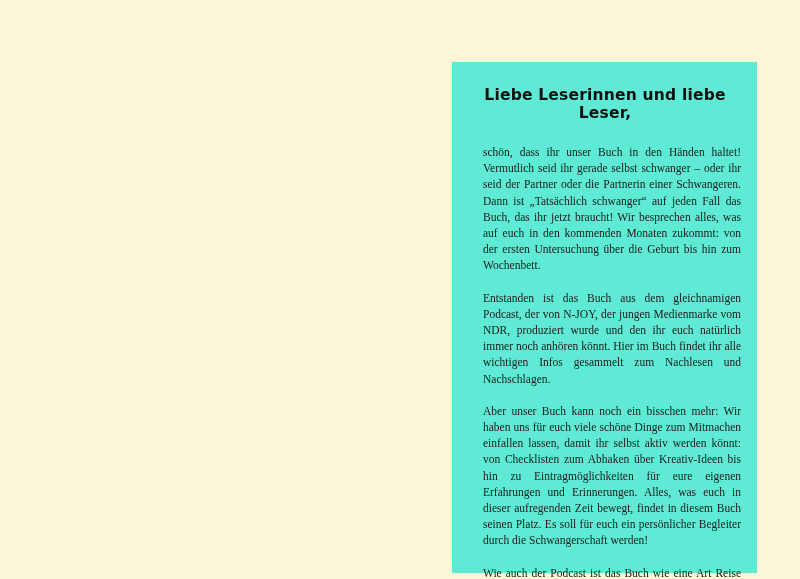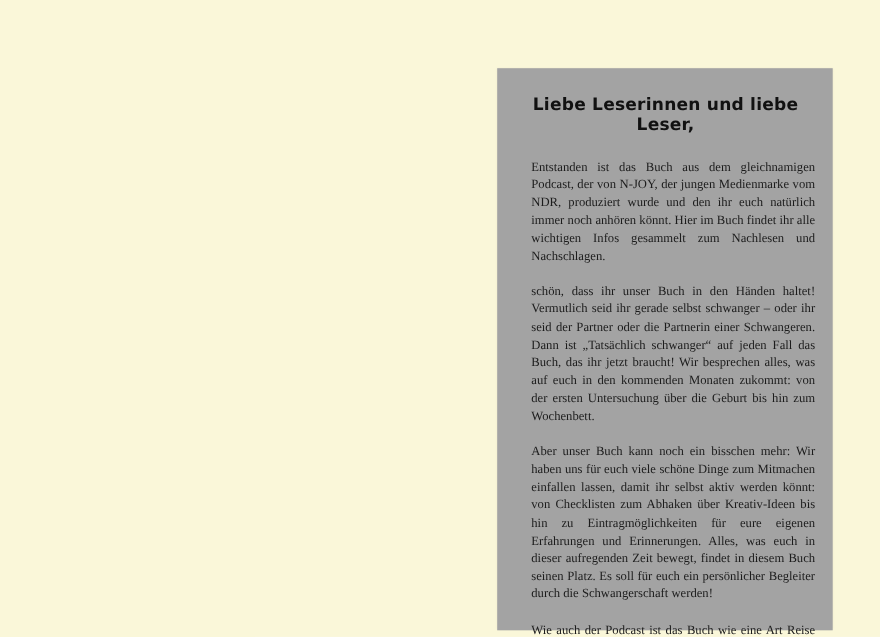--- a/index.html
+++ b/index.html
@@ -13,21 +13,21 @@
     background: #faf7d9;
     overflow: hidden;
     font-family: "Liberation Serif", serif;
   }
   .book-page {
     position: absolute;
     left: 452px;
     top: 62px;
     width: 305px;
     height: 511px;
-    background: #a3a3a3;
+    background: #5eead4;
     box-sizing: border-box;
     padding: 24px 18px 30px 31px;
     box-shadow: 0 0 2px rgba(0,0,0,0.06);
   }
   .heading {
     margin: 0 0 22px 0;
     padding-right: 12px;
     text-align: center;
     font-family: "DejaVu Sans", "Liberation Sans", sans-serif;
     font-weight: bold;
@@ -48,18 +48,18 @@
   .para:last-child {
     margin-bottom: 0;
   }
 </style>
 </head>
 <body>
 
 <div class="canvas">
   <div class="book-page">
     <h1 class="heading">Liebe Leserinnen und liebe Leser,</h1>
+    <p class="para">schön, dass ihr unser Buch in den Händen haltet! Vermutlich seid ihr gerade selbst schwanger – oder ihr seid der Partner oder die Partnerin einer Schwangeren. Dann ist „Tatsächlich schwanger“ auf jeden Fall das Buch, das ihr jetzt braucht! Wir besprechen alles, was auf euch in den kommenden Monaten zukommt: von der ersten Untersuchung über die Geburt bis hin zum Wochenbett.</p>
     <p class="para">Entstanden ist das Buch aus dem gleichnamigen Podcast, der von N-JOY, der jungen Medienmarke vom NDR, produziert wurde und den ihr euch natürlich immer noch anhören könnt. Hier im Buch findet ihr alle wichtigen Infos gesammelt zum Nachlesen und Nachschlagen.</p>
-    <p class="para">schön, dass ihr unser Buch in den Händen haltet! Vermutlich seid ihr gerade selbst schwanger – oder ihr seid der Partner oder die Partnerin einer Schwangeren. Dann ist „Tatsächlich schwanger“ auf jeden Fall das Buch, das ihr jetzt braucht! Wir besprechen alles, was auf euch in den kommenden Monaten zukommt: von der ersten Untersuchung über die Geburt bis hin zum Wochenbett.</p>
     <p class="para">Aber unser Buch kann noch ein bisschen mehr: Wir haben uns für euch viele schöne Dinge zum Mitmachen einfallen lassen, damit ihr selbst aktiv werden könnt: von Checklisten zum Abhaken über Kreativ-Ideen bis hin zu Eintragmöglichkeiten für eure eigenen Erfahrungen und Erinnerungen. Alles, was euch in dieser aufregenden Zeit bewegt, findet in diesem Buch seinen Platz. Es soll für euch ein persönlicher Begleiter durch die Schwangerschaft werden!</p>
     <p class="para">Wie auch der Podcast ist das Buch wie eine Art Reise aufgebaut, auf der euch nach und nach die wichtigsten Themen begegnen. Doch bevor wir starten, möchten wir uns euch erst mal vorstellen, falls ihr uns nicht ohnehin schon vom Hören kennt:</p>
   </div>
 </div>
 
 </body></html>

